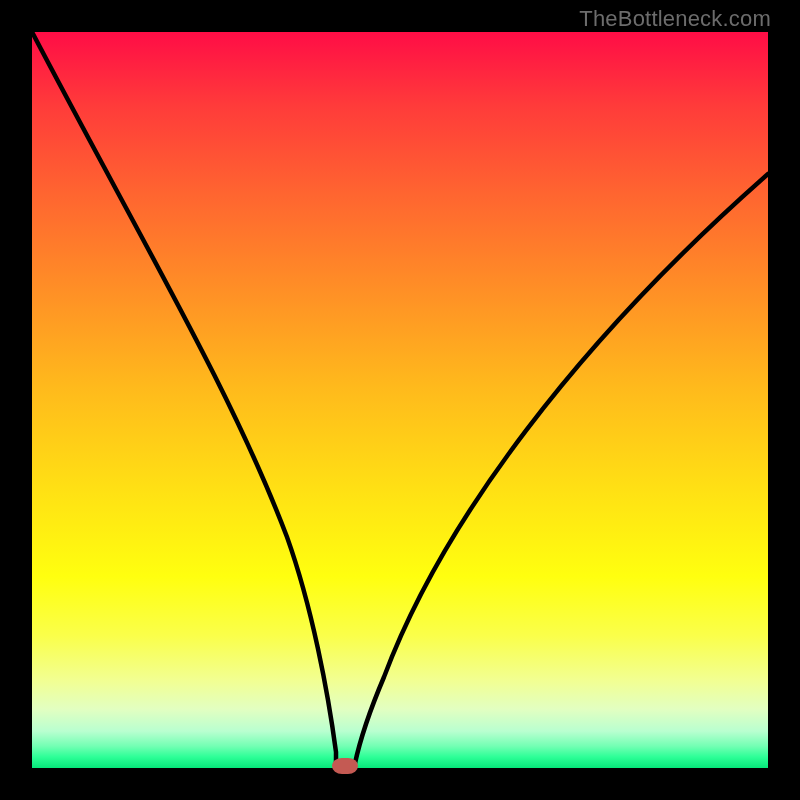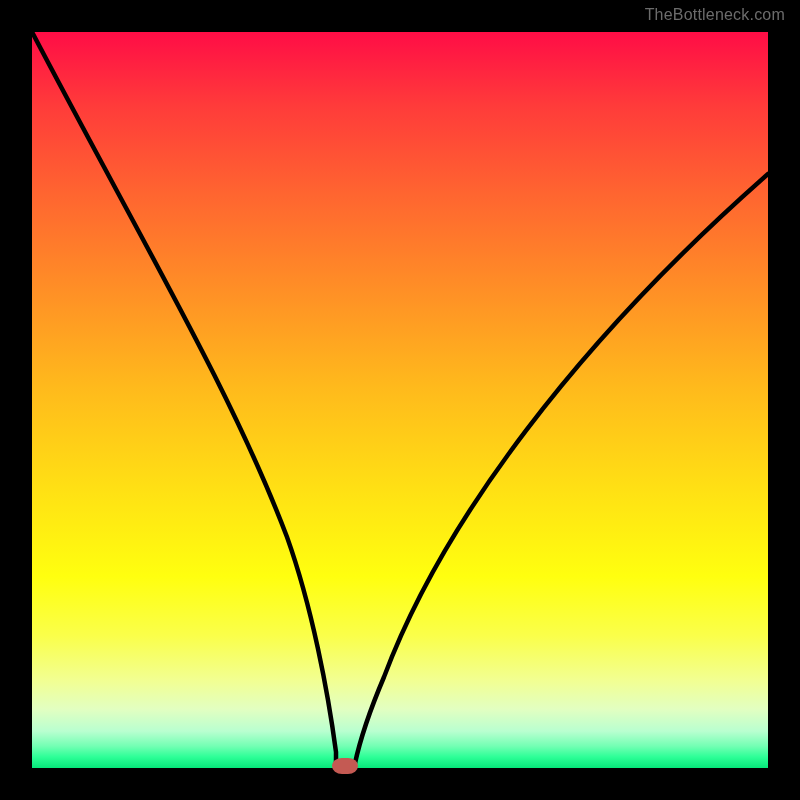--- a/index.html
+++ b/index.html
@@ -27,23 +27,23 @@
   .marker{
     position:absolute;
     width:26px;height:16px;
     border-radius:10px/8px;
     background:#c45a53;
     left:calc(42.5% - 13px);
     bottom:-6px;
   }
   .watermark{
     position:absolute;
-    top:6px;right:15px;
+    top:6px;right:29px;
     color:#6c6c6c;
-    font-size:16px;
+    font-size:22px;
     font-weight:500;
     letter-spacing:.2px;
     user-select:none;
   }
 </style>
 </head>
 <body>
 
 <div class="frame">
   <div class="plot">

